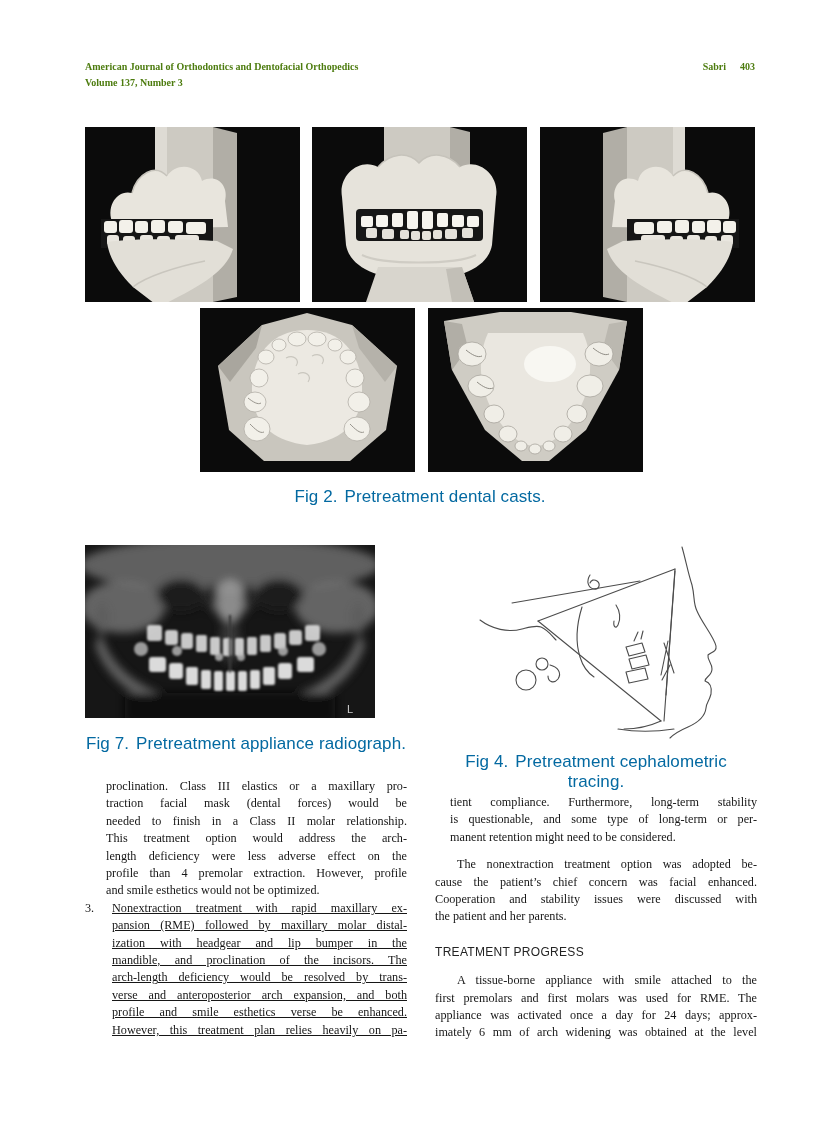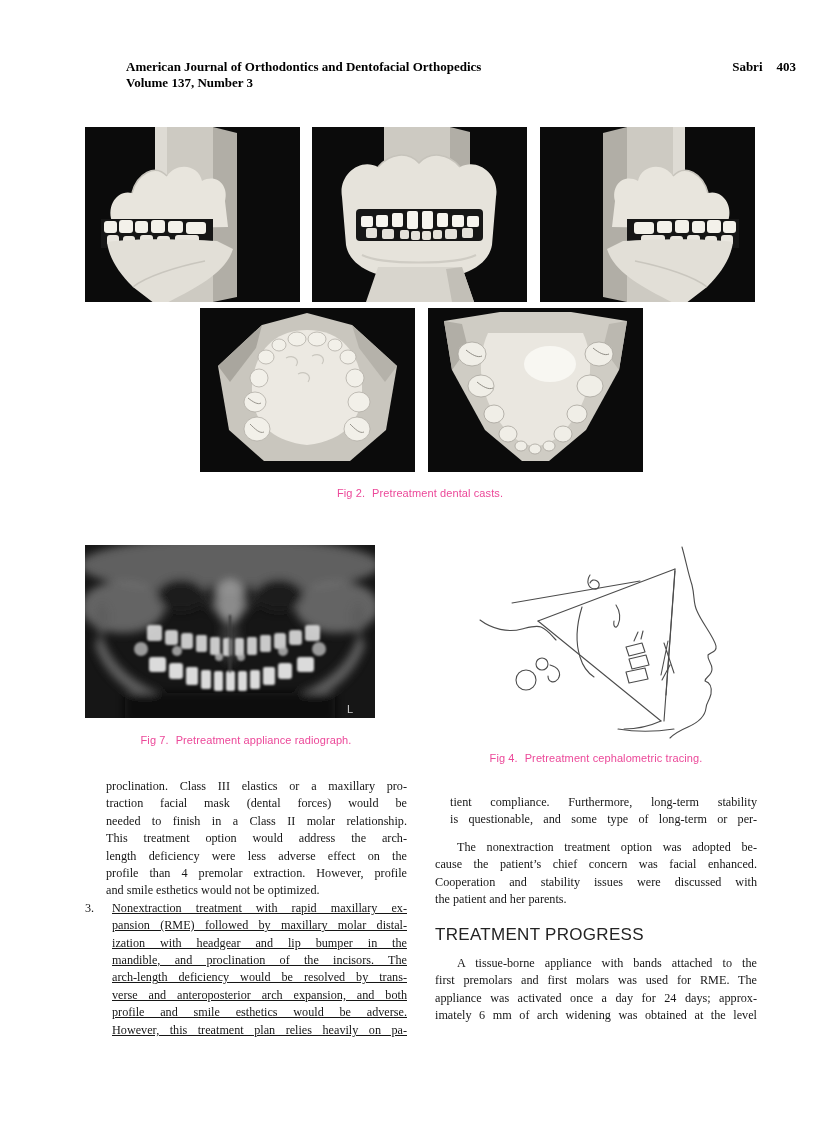--- a/index.html
+++ b/index.html
@@ -1,33 +1,33 @@
 <!DOCTYPE html>
 <html><head>
 <meta charset="utf-8">
 <style>
   html,body{margin:0;padding:0;background:#e8e8e8;}
   .page{position:relative;width:838px;height:1122px;background:#ffffff;margin:0 auto;overflow:hidden;}
 
   
   .running-head{position:absolute;top:59px;left:85px;width:670px;
-    font-family:"Liberation Serif",serif;font-size:13px;font-weight:600;
-    color:#000000;line-height:15.5px;margin-left:41px;}
+    font-family:"Liberation Serif",serif;font-size:10px;font-weight:600;
+    color:#4d7c0f;line-height:15.5px;}
   .rh-right{position:absolute;top:0;right:0;font-weight:600;}
   .rh-right .pg{margin-left:14px;}
 
   
   .fig2-block{position:absolute;left:85px;top:127px;width:670px;}
   .cast{position:absolute;top:0;width:215px;height:175px;}
   .cast svg,.occl svg,.pan svg,.ceph svg{display:block;width:100%;height:100%;}
   .occl{position:absolute;top:181px;width:215px;height:164px;}
   .mirror svg{transform:scaleX(-1);}
 
   .caption{position:absolute;font-family:"Liberation Sans",sans-serif;
-    font-size:11px;color:#ec4899;text-align:center;letter-spacing:.1px;}
+    font-size:17px;color:#0369a1;text-align:center;letter-spacing:.1px;}
   .cap-fig2{left:85px;top:487px;width:670px;}
   .cap-fig3{left:85px;top:734px;width:322px;}
   .cap-fig4{left:435px;top:752px;width:322px;}
   .caption .cap-label{margin-right:7px;}
 
   .pan{position:absolute;left:85px;top:545px;width:290px;height:173px;}
   .ceph{position:absolute;left:478px;top:545px;width:274px;height:200px;}
 
   
   .col{position:absolute;width:322px;font-family:"Liberation Serif",serif;
@@ -37,21 +37,21 @@
   .tline{text-align:justify;text-align-last:justify;white-space:nowrap;}
   .tline-end{text-align-last:left;}
   .hang-cont{margin-left:21px;}
   .cont-indent{margin-left:15px;}
   .list-row{display:flex;}
   .list-num{flex:0 0 27px;}
   .list-body{flex:1;min-width:0;text-decoration:underline;}
   .p-gap{margin-top:10px;}
   .p-indent .tline:first-child{text-indent:22px;}
   .section-heading{margin-top:18px;margin-bottom:11px;
-    font-family:"Liberation Sans",sans-serif;font-size:17px;color:#232323;
+    font-family:"Liberation Sans",sans-serif;font-size:12px;color:#232323;
     letter-spacing:.3px;}
 </style>
 </head>
 <body>
 
 <div class="page">
 
   <div class="running-head">
     <div>American Journal of Orthodontics and Dentofacial Orthopedics</div>
     <div>Volume 137, Number 3</div>
@@ -319,39 +319,40 @@
       </div>
     <div class="list-row">
       <div class="list-num">3.</div>
       <div class="list-body">
           <div class="tline">Nonextraction treatment with rapid maxillary ex-</div>
           <div class="tline">pansion (RME) followed by maxillary molar distal-</div>
           <div class="tline">ization with headgear and lip bumper in the</div>
           <div class="tline">mandible, and proclination of the incisors. The</div>
           <div class="tline">arch-length deficiency would be resolved by trans-</div>
           <div class="tline">verse and anteroposterior arch expansion, and both</div>
-          <div class="tline">profile and smile esthetics would be adverse.</div>
+          <div class="tline">profile and smile esthetics verse be enhanced.</div>
           <div class="tline">However, this treatment plan relies heavily on pa-</div>
         </div>
     </div>
   </div>
 
   <div class="col col-right">
     <div class="cont-indent">
         <div class="tline">tient compliance. Furthermore, long-term stability</div>
         <div class="tline">is questionable, and some type of long-term or per-</div>
+        <div class="tline tline-end">manent retention might need to be considered.</div>
       </div>
     <div class="p-gap p-indent">
         <div class="tline">The nonextraction treatment option was adopted be-</div>
         <div class="tline">cause the patient’s chief concern was facial enhanced.</div>
         <div class="tline">Cooperation and stability issues were discussed with</div>
         <div class="tline tline-end">the patient and her parents.</div>
       </div>
     <div class="section-heading">TREATMENT PROGRESS</div>
     <div class="p-indent">
-        <div class="tline">A tissue-borne appliance with bands attached to the</div>
+        <div class="tline">A tissue-borne appliance with smile attached to the</div>
         <div class="tline">first premolars and first molars was used for RME. The</div>
         <div class="tline">appliance was activated once a day for 24 days; approx-</div>
         <div class="tline">imately 6 mm of arch widening was obtained at the level</div>
       </div>
   </div>
 
 </div>
 
 </body></html>

